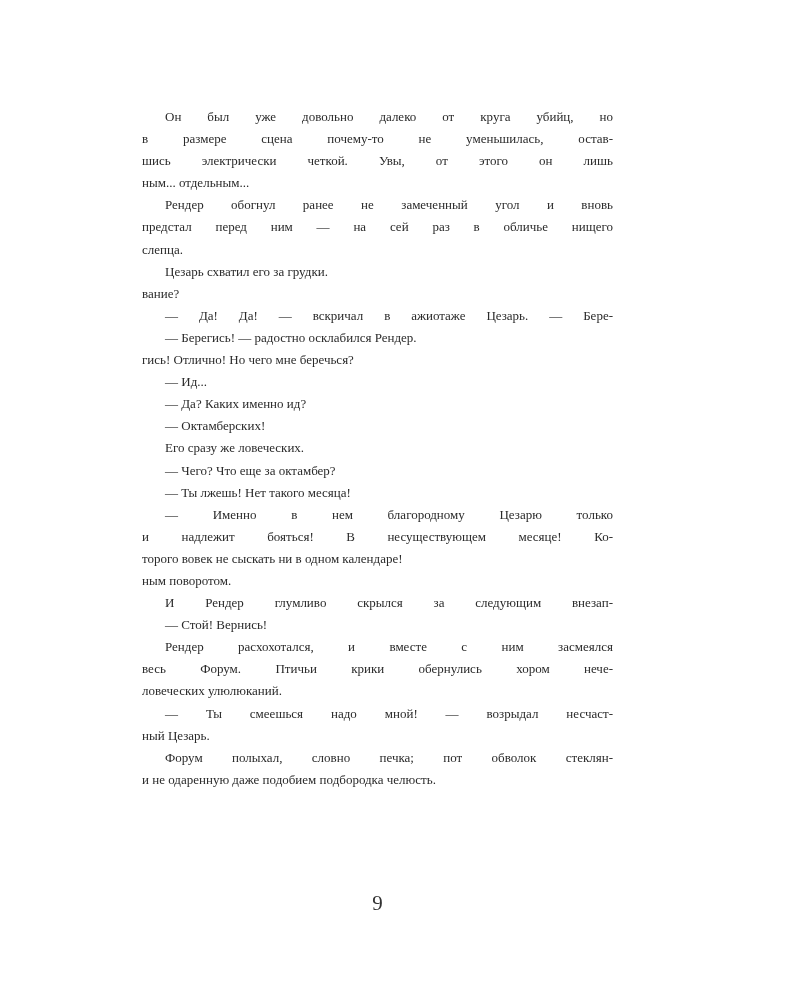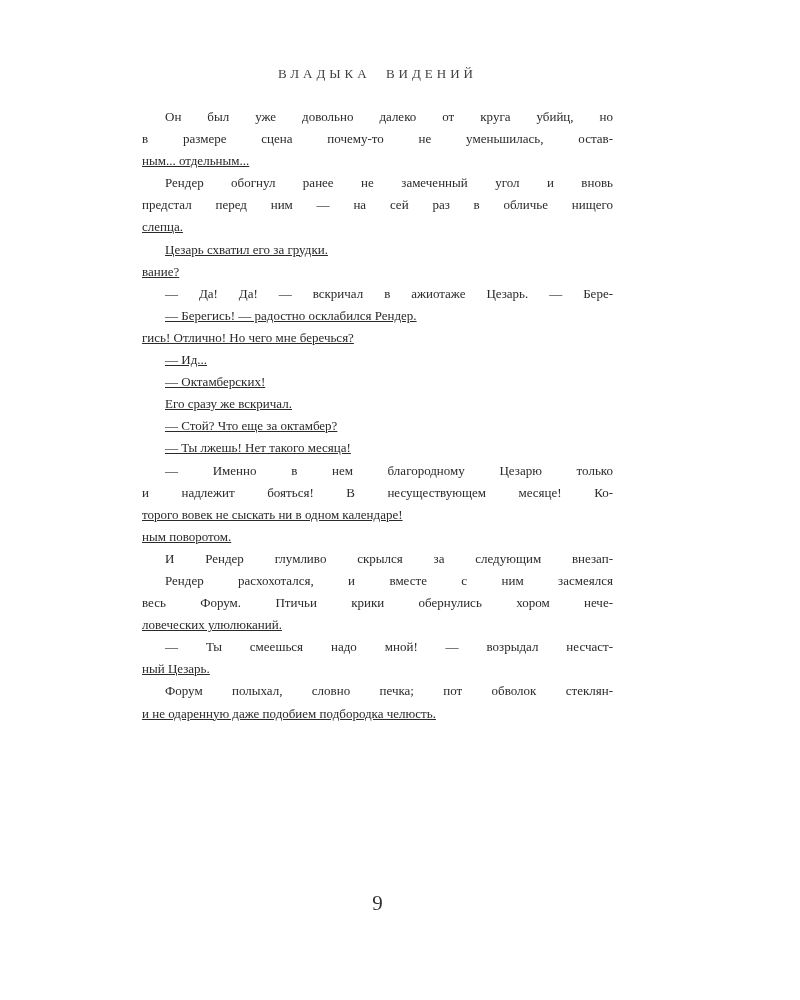--- a/index.html
+++ b/index.html
@@ -42,62 +42,63 @@
   .text-line {
     display: block;
     text-align: justify;
     text-align-last: justify;
   }
   .text-line.para-first {
     text-indent: 23px;
   }
   .text-line.para-last {
     text-align-last: left;
-    text-decoration: underline;
   }
   .page-number {
     position: absolute;
     top: 891px;
     left: 142px;
     width: 471px;
     text-align: center;
     font-size: 21px;
     color: #333333;
   }
 </style>
 </head>
 <body>
 
 <div class="book-page">
 
-  <div class="running-head">ВЛАДЫКА ВИДЕНИЙ</div>
 
   <div class="text-block">
 
   <span class="text-line para-first">Он был уже довольно далеко от круга убийц, но</span>
       <span class="text-line">в размере сцена почему-то не уменьшилась, остав-</span>
+      <span class="text-line">шись электрически четкой. Увы, от этого он лишь</span>
       <span class="text-line para-last">ным... отдельным...</span>
       <span class="text-line para-first">Рендер обогнул ранее не замеченный угол и вновь</span>
       <span class="text-line">предстал перед ним — на сей раз в обличье нищего</span>
       <span class="text-line para-last">слепца.</span>
       <span class="text-line para-first para-last">Цезарь схватил его за грудки.</span>
       <span class="text-line para-last">вание?</span>
       <span class="text-line para-first">— Да! Да! — вскричал в ажиотаже Цезарь. — Бере-</span>
       <span class="text-line para-first para-last">— Берегись! — радостно осклабился Рендер.</span>
       <span class="text-line para-last">гись! Отлично! Но чего мне беречься?</span>
       <span class="text-line para-first para-last">— Ид...</span>
+      <span class="text-line para-first para-last">— Да? Каких именно ид?</span>
       <span class="text-line para-first para-last">— Октамберских!</span>
-      <span class="text-line para-first para-last">Его сразу же вскричал.</span>
-      <span class="text-line para-first para-last">— Стой? Что еще за октамбер?</span>
+      <span class="text-line para-first para-last">Его сразу же ловеческих.</span>
+      <span class="text-line para-first para-last">— Чего? Что еще за октамбер?</span>
       <span class="text-line para-first para-last">— Ты лжешь! Нет такого месяца!</span>
       <span class="text-line para-first">— Именно в нем благородному Цезарю только</span>
       <span class="text-line">и надлежит бояться! В несуществующем месяце! Ко-</span>
       <span class="text-line para-last">торого вовек не сыскать ни в одном календаре!</span>
       <span class="text-line para-last">ным поворотом.</span>
       <span class="text-line para-first">И Рендер глумливо скрылся за следующим внезап-</span>
+      <span class="text-line para-first para-last">— Стой! Вернись!</span>
       <span class="text-line para-first">Рендер расхохотался, и вместе с ним засмеялся</span>
       <span class="text-line">весь Форум. Птичьи крики обернулись хором нече-</span>
       <span class="text-line para-last">ловеческих улюлюканий.</span>
       <span class="text-line para-first">— Ты смеешься надо мной! — возрыдал несчаст-</span>
       <span class="text-line para-last">ный Цезарь.</span>
       <span class="text-line para-first">Форум полыхал, словно печка; пот обволок стеклян-</span>
       <span class="text-line para-last">и не одаренную даже подобием подбородка челюсть.</span>
     </div>
 
   <div class="page-number">9</div>

